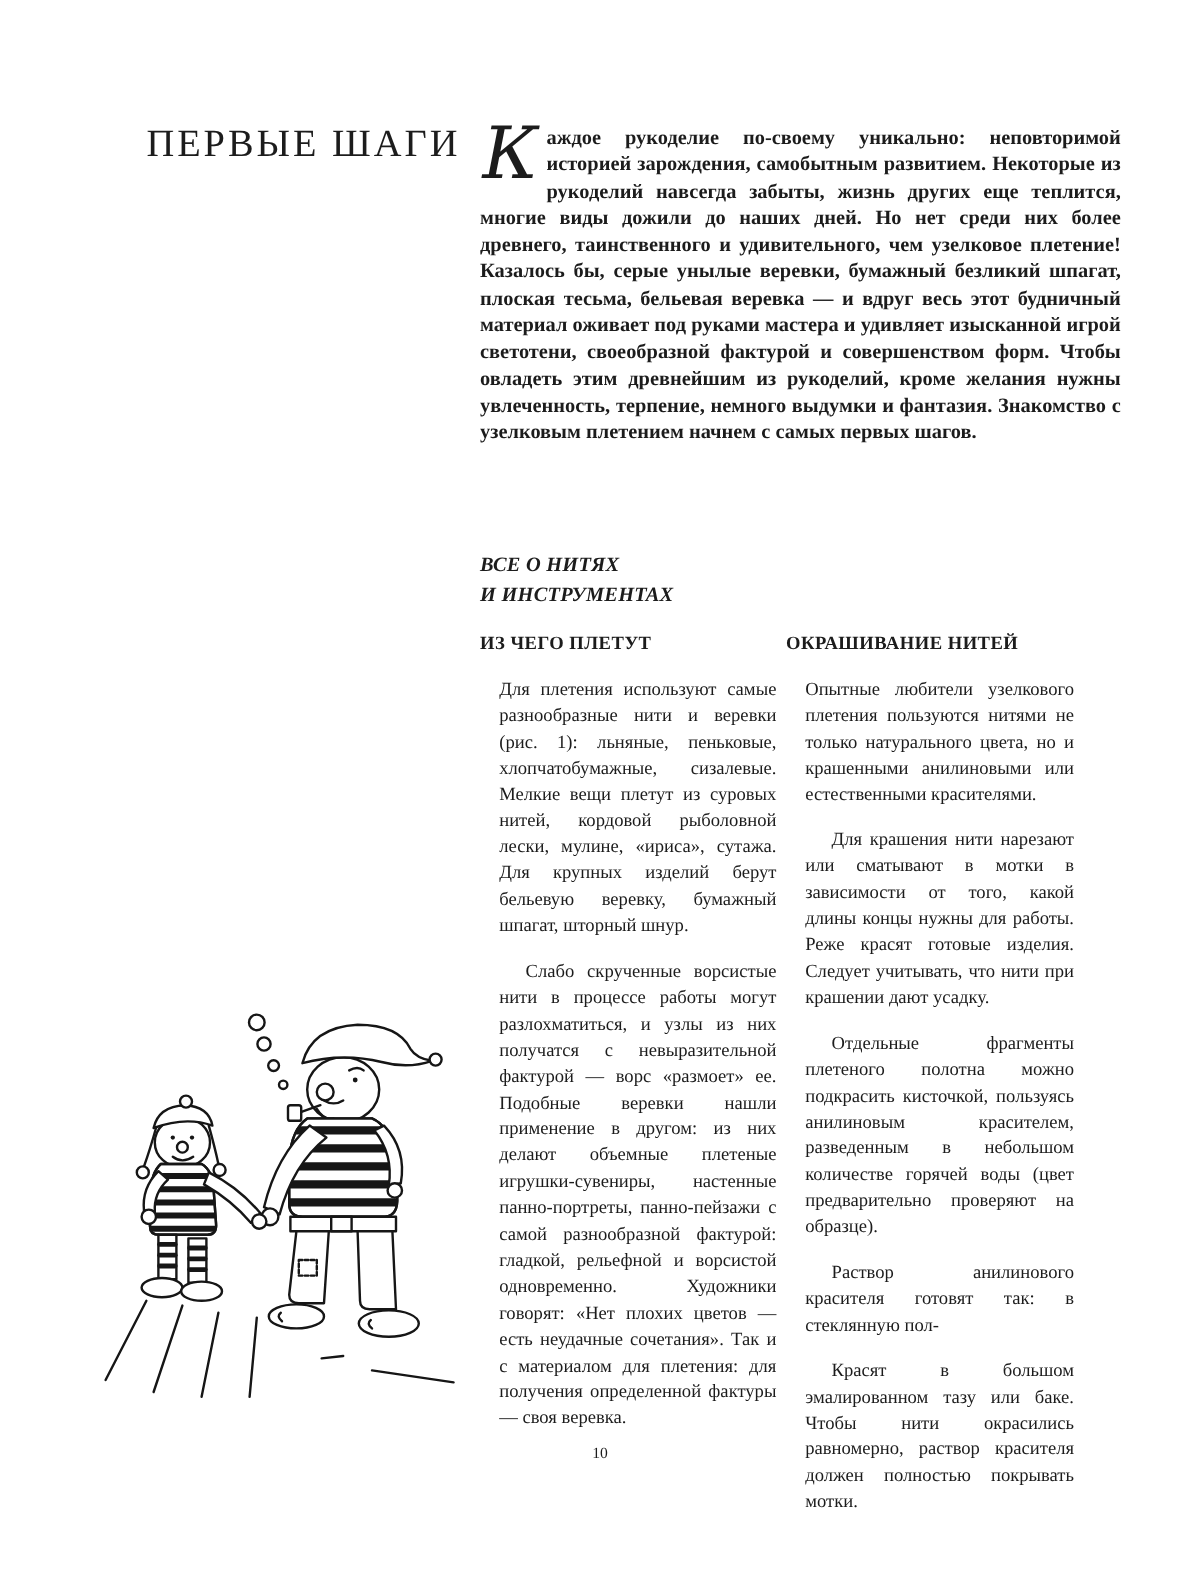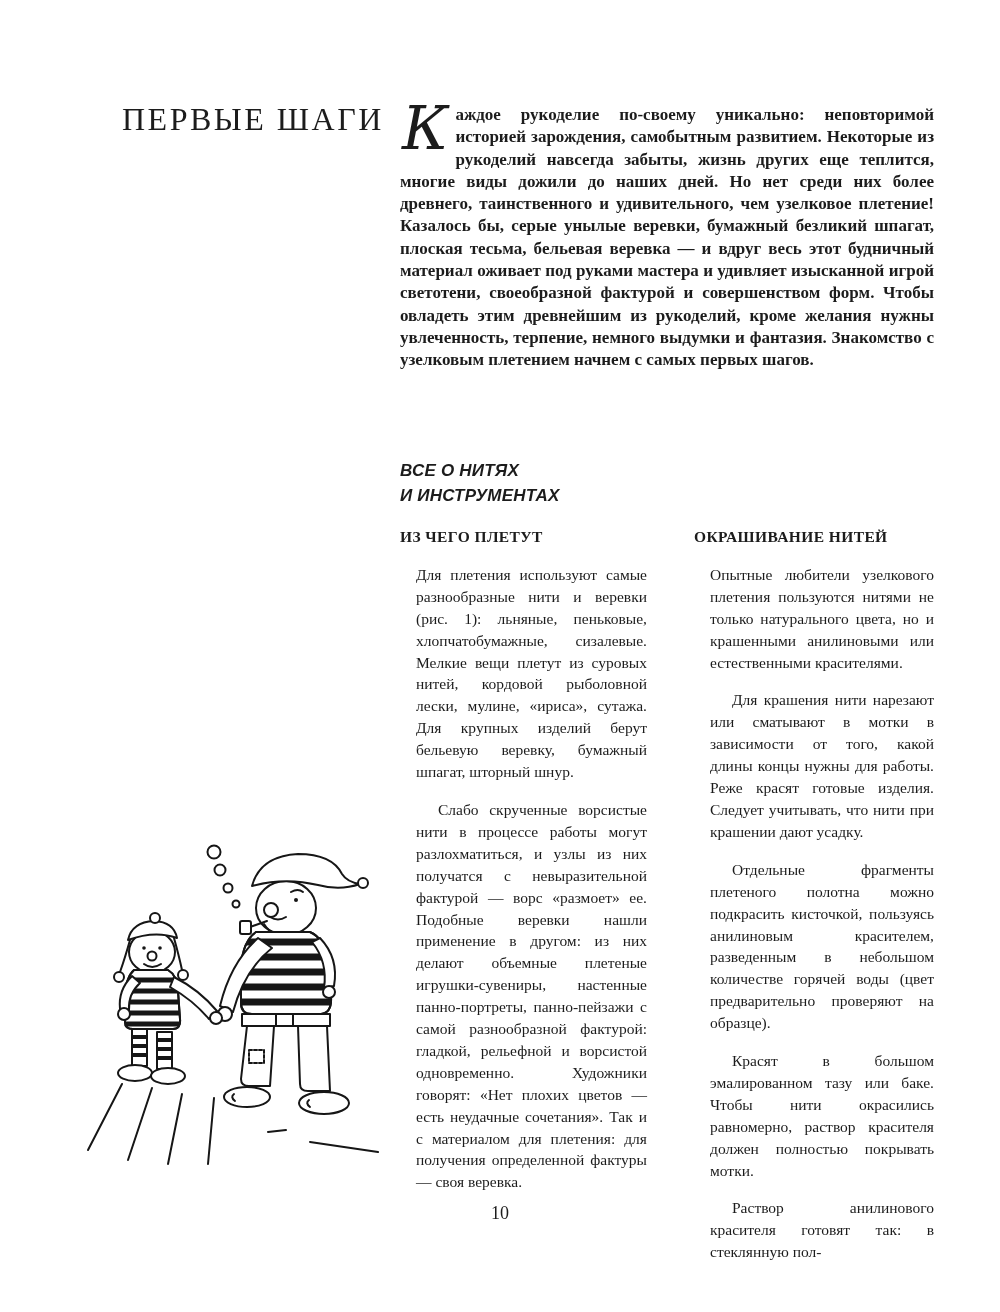--- a/index.html
+++ b/index.html
@@ -27,47 +27,47 @@
   .drop-cap {
     float: left;
     font-family: "DejaVu Serif", serif;
     font-style: italic; font-weight: 400;
     font-size: 60px; line-height: 44px;
     margin: 2px 7px 0 2px;
   }
 
   .section-heading {
     position: absolute; left: 400px; top: 458px;
-    font-family: Liberation Sans, sans-serif;
+    font-family: Liberation Serif, serif;
     font-weight: 700; font-style: italic;
     font-size: 17px; line-height: 25px; letter-spacing: 0.2px;
   }
 
   .column {
     position: absolute; top: 526px;
     font-size: 15.5px; line-height: 21.9px; text-align: justify;
   }
   .column-left  { left: 400px; width: 263px; }
-  .column-right { left: 694px; width: 256px; }
+  .column-right { left: 655px; width: 256px; }
   .col-heading {
     margin: 0 0 9px 0;
     font-size: 15.5px; font-weight: 700; letter-spacing: 0.4px;
   }
   .column p { margin: 16px; }
   .column p.ind { text-indent: 22px; }
 
   .illustration {
     position: absolute; left: 70px; top: 826px;
     width: 320px; height: 350px;
   }
   .illustration svg { display: block; width: 100%; height: 100%; }
 
   .page-number {
     position: absolute; top: 1203px; left: 0; width: 100%;
-    text-align: center; font-size: 18px;
+    text-align: center; font-size: 13px;
   }
 </style>
 </head>
 <body>
 
 <div class="page">
 
   <h1 class="page-title">ПЕРВЫЕ ШАГИ</h1>
 
   <div class="intro">
@@ -83,22 +83,22 @@
     <h2 class="col-heading">ИЗ ЧЕГО ПЛЕТУТ</h2>
     <p>Для плетения используют самые разнообразные нити и веревки (рис. 1): льняные, пеньковые, хлопчатобумажные, сизалевые. Мелкие вещи плетут из суровых нитей, кордовой рыболовной лески, мулине, «ириса», сутажа. Для крупных изделий берут бельевую веревку, бумажный шпагат, шторный шнур.</p>
     <p class="ind">Слабо скрученные ворсистые нити в процессе работы могут разлохматиться, и узлы из них получатся с невыразительной фактурой — ворс «размоет» ее. Подобные веревки нашли применение в другом: из них делают объемные плетеные игрушки-сувениры, настенные панно-портреты, панно-пейзажи с самой разнообразной фактурой: гладкой, рельефной и ворсистой одновременно. Художники говорят: «Нет плохих цветов — есть неудачные сочетания». Так и с материалом для плетения: для получения определенной фактуры — своя веревка.</p>
   </div>
 
   <div class="column column-right">
     <h2 class="col-heading">ОКРАШИВАНИЕ НИТЕЙ</h2>
     <p>Опытные любители узелкового плетения пользуются нитями не только натурального цвета, но и крашенными анилиновыми или естественными красителями.</p>
     <p class="ind">Для крашения нити нарезают или сматывают в мотки в зависимости от того, какой длины концы нужны для работы. Реже красят готовые изделия. Следует учитывать, что нити при крашении дают усадку.</p>
     <p class="ind">Отдельные фрагменты плетеного полотна можно подкрасить кисточкой, пользуясь анилиновым красителем, разведенным в небольшом количестве горячей воды (цвет предварительно проверяют на образце).</p>
+    <p class="ind">Раствор анилинового красителя готовят так: в стеклянную пол-</p>
     <p class="ind">Красят в большом эмалированном тазу или баке. Чтобы нити окрасились равномерно, раствор красителя должен полностью покрывать мотки.</p>
-    <p class="ind">Раствор анилинового красителя готовят так: в стеклянную пол-</p>
   </div>
 
   <div class="illustration">
     <svg viewBox="0 0 320 350" xmlns="http://www.w3.org/2000/svg" fill="none" stroke="#161616" stroke-width="2" stroke-linecap="round" stroke-linejoin="round">
       <defs>
         <clipPath id="torsoBig">
           <path d="M186,106 Q173,115 171,140 L171,177 Q171,188 182,188 L251,188 Q262,187 261,171 L258,134 Q254,112 240,106 Z"></path>
         </clipPath>
         <clipPath id="torsoSmall">
           <path d="M64,144 Q56,151 55,170 L55,196 Q55,203 63,203 L103,203 Q111,203 110,193 L108,165 Q107,149 98,144 Z"></path>

